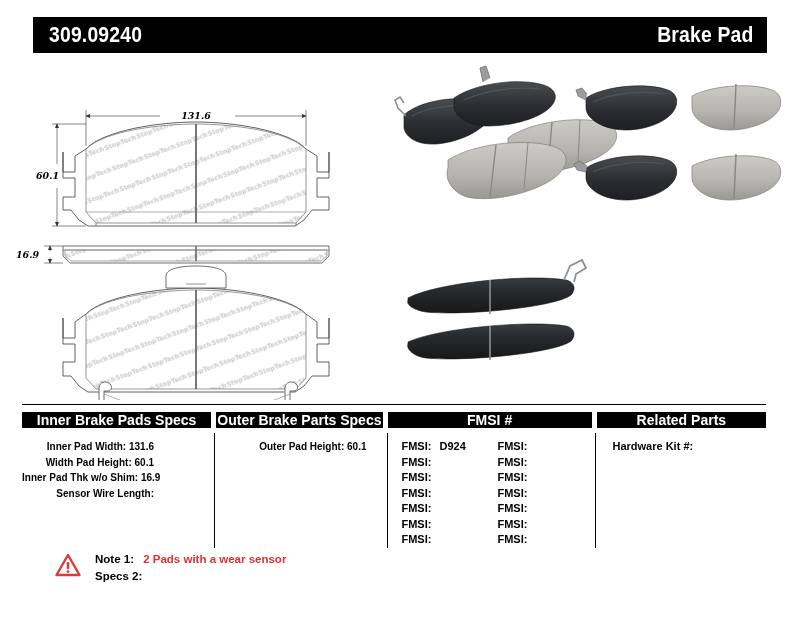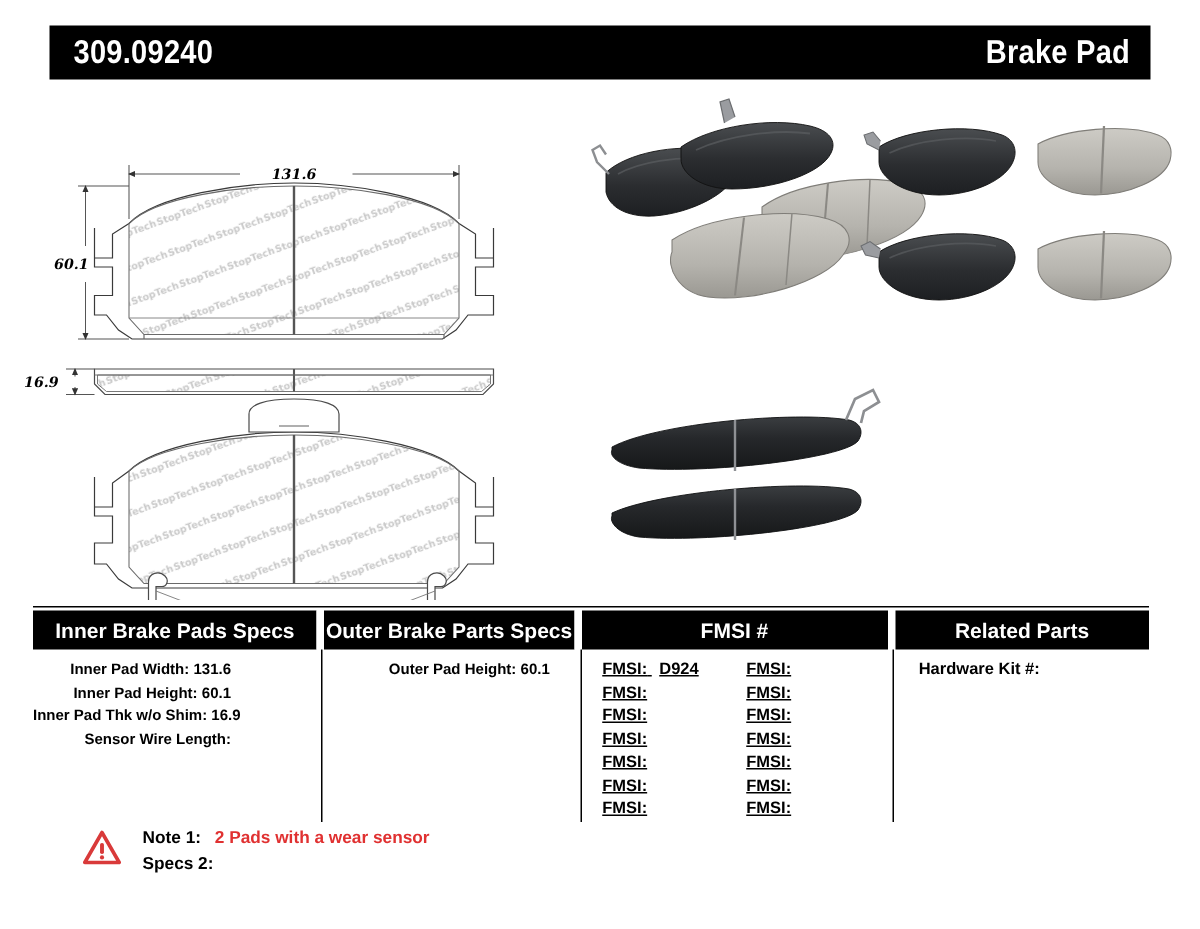--- a/index.html
+++ b/index.html
@@ -31,40 +31,40 @@
 
   .dimtxt{
     font-family:"DejaVu Serif", serif;font-weight:bold;font-style:italic;
     font-size:9.5px;fill:#000;
   }
 
   
   .table-wrap{position:absolute;left:22px;top:404px;width:744px;}
   .table-top-rule{height:1px;background:#000;width:100%;}
   .thead{
-    display:flex;height:26px;margin-top:2px;
+    display:flex;height:26px;margin-top:2px;align-items:center;
   }
   .thead .cell{
     background:#000;color:#fff;display:flex;align-items:center;
     justify-content:center;font-weight:bold;font-size:14px;
     box-sizing:border-box;
   }
   .thead .gap{width:5px;background:#fff;}
   .tbody{display:flex;}
   .tbody .col{box-sizing:border-box;padding-top:6px;}
   .tbody .divider{width:1px;background:#000;align-self:stretch;margin:0 2px;}
 
   .spec-row{
     font-size:10px;font-weight:bold;line-height:15.5px;
     text-align:right;padding-right:58px;white-space:nowrap;
   }
   .spec-row .val{font-weight:bold;}
 
   .fmsi-grid{display:flex;padding-left:12px;}
-  .fmsi-col{width:96px;text-decoration:underline;}
+  .fmsi-col{width:96px;}
   .fmsi-row{
     font-size:11px;font-weight:bold;line-height:15.5px;white-space:nowrap;
   }
   .fmsi-row .val{padding-left:5px;}
 
   .related-row{
     font-size:11px;font-weight:bold;line-height:15.5px;
     padding-left:14px;white-space:nowrap;
   }
 
@@ -267,21 +267,21 @@
   </div>
 
   <div class="tbody">
 
     <div class="col" style="width:190px">
       <div class="spec-row">
         <span>Inner Pad Width:</span>
         <span class="val">131.6</span>
       </div>
       <div class="spec-row">
-        <span>Inner Pad Height:</span>
+        <span>Width Pad Height:</span>
         <span class="val">60.1</span>
       </div>
       <div class="spec-row">
         <span>Inner Pad Thk w/o Shim:</span>
         <span class="val">16.9</span>
       </div>
       <div class="spec-row">
         <span>Sensor Wire Length:</span>
         <span class="val"></span>
       </div>

